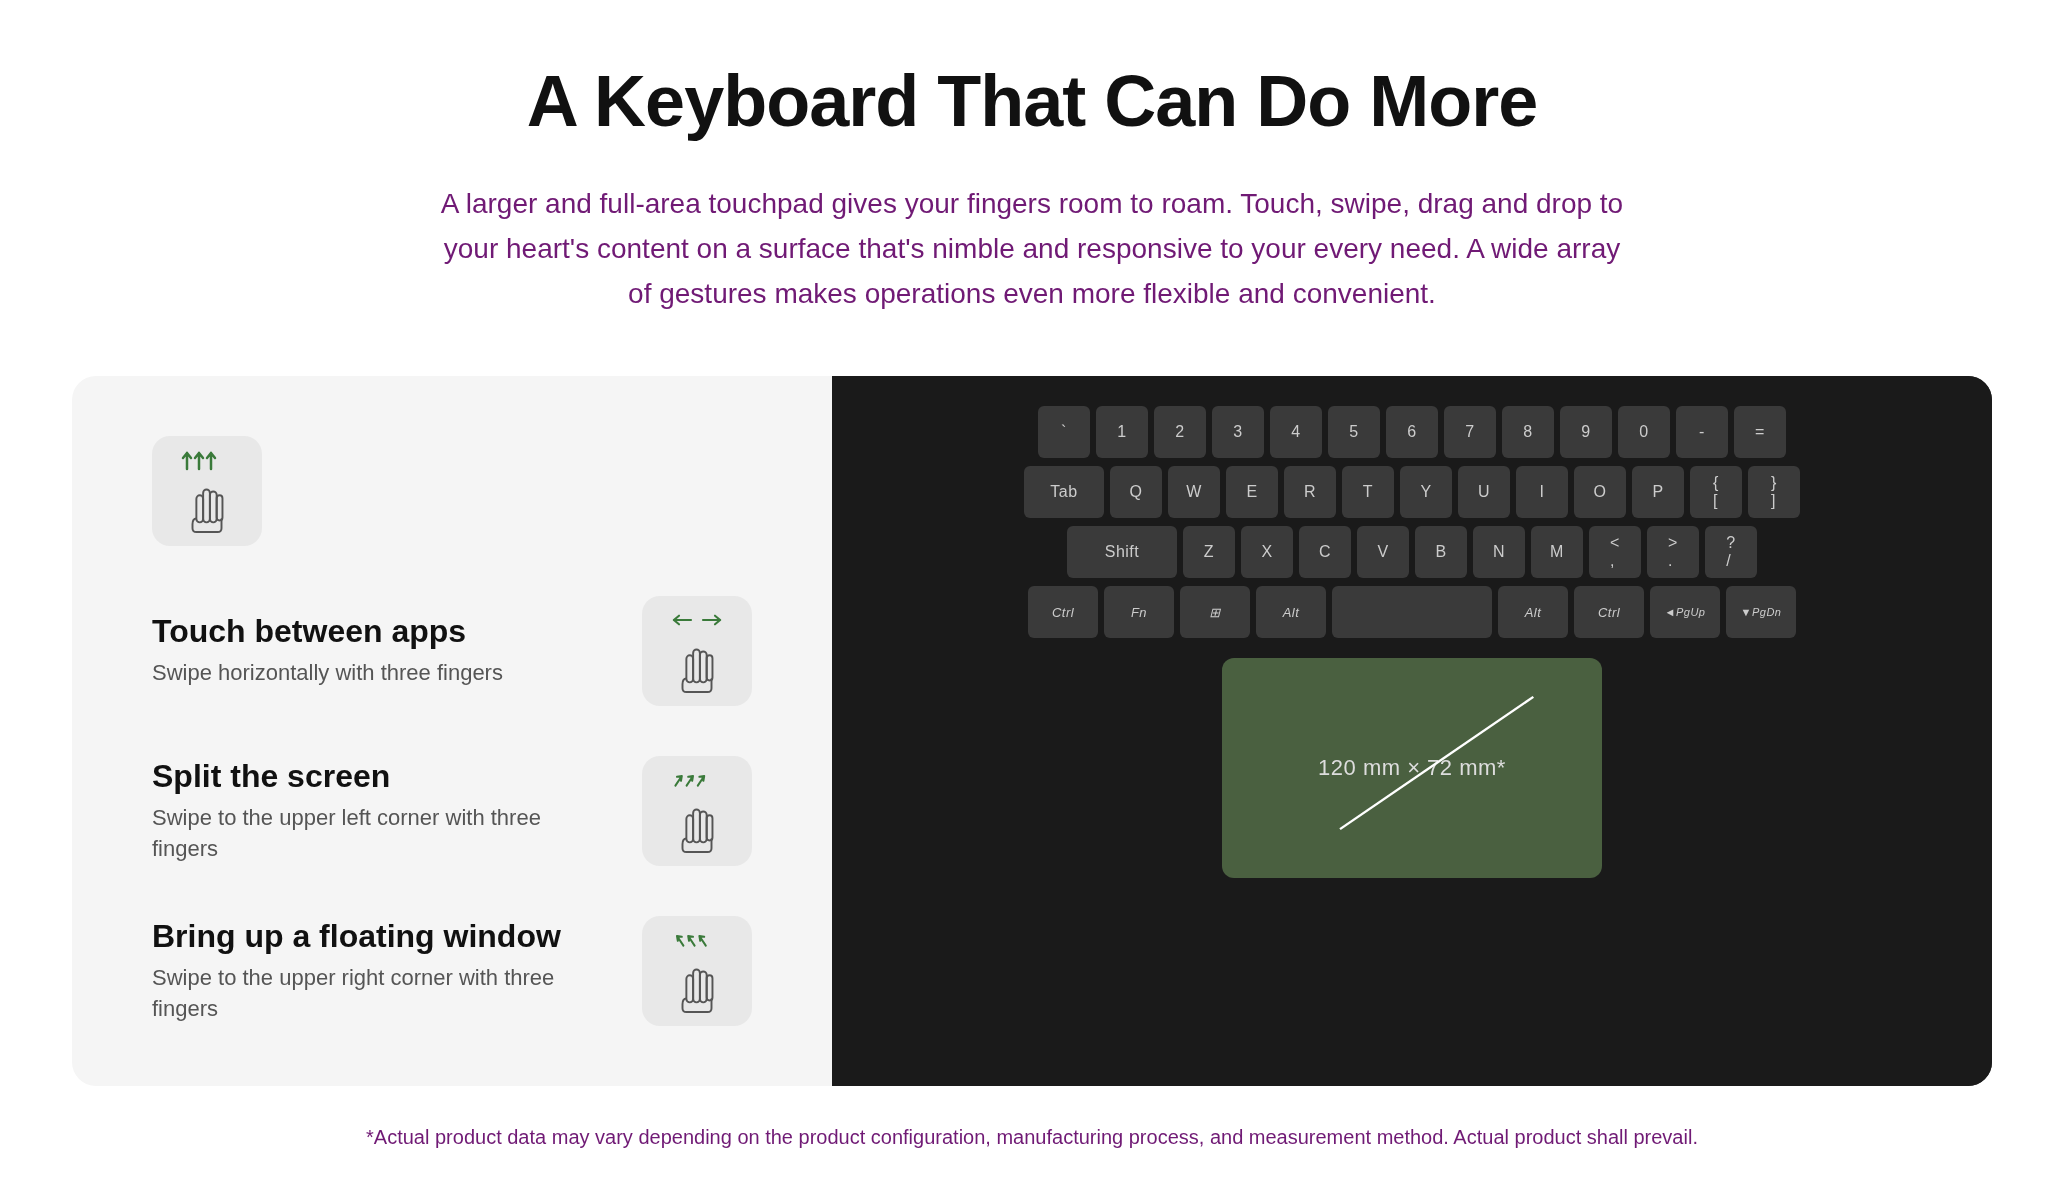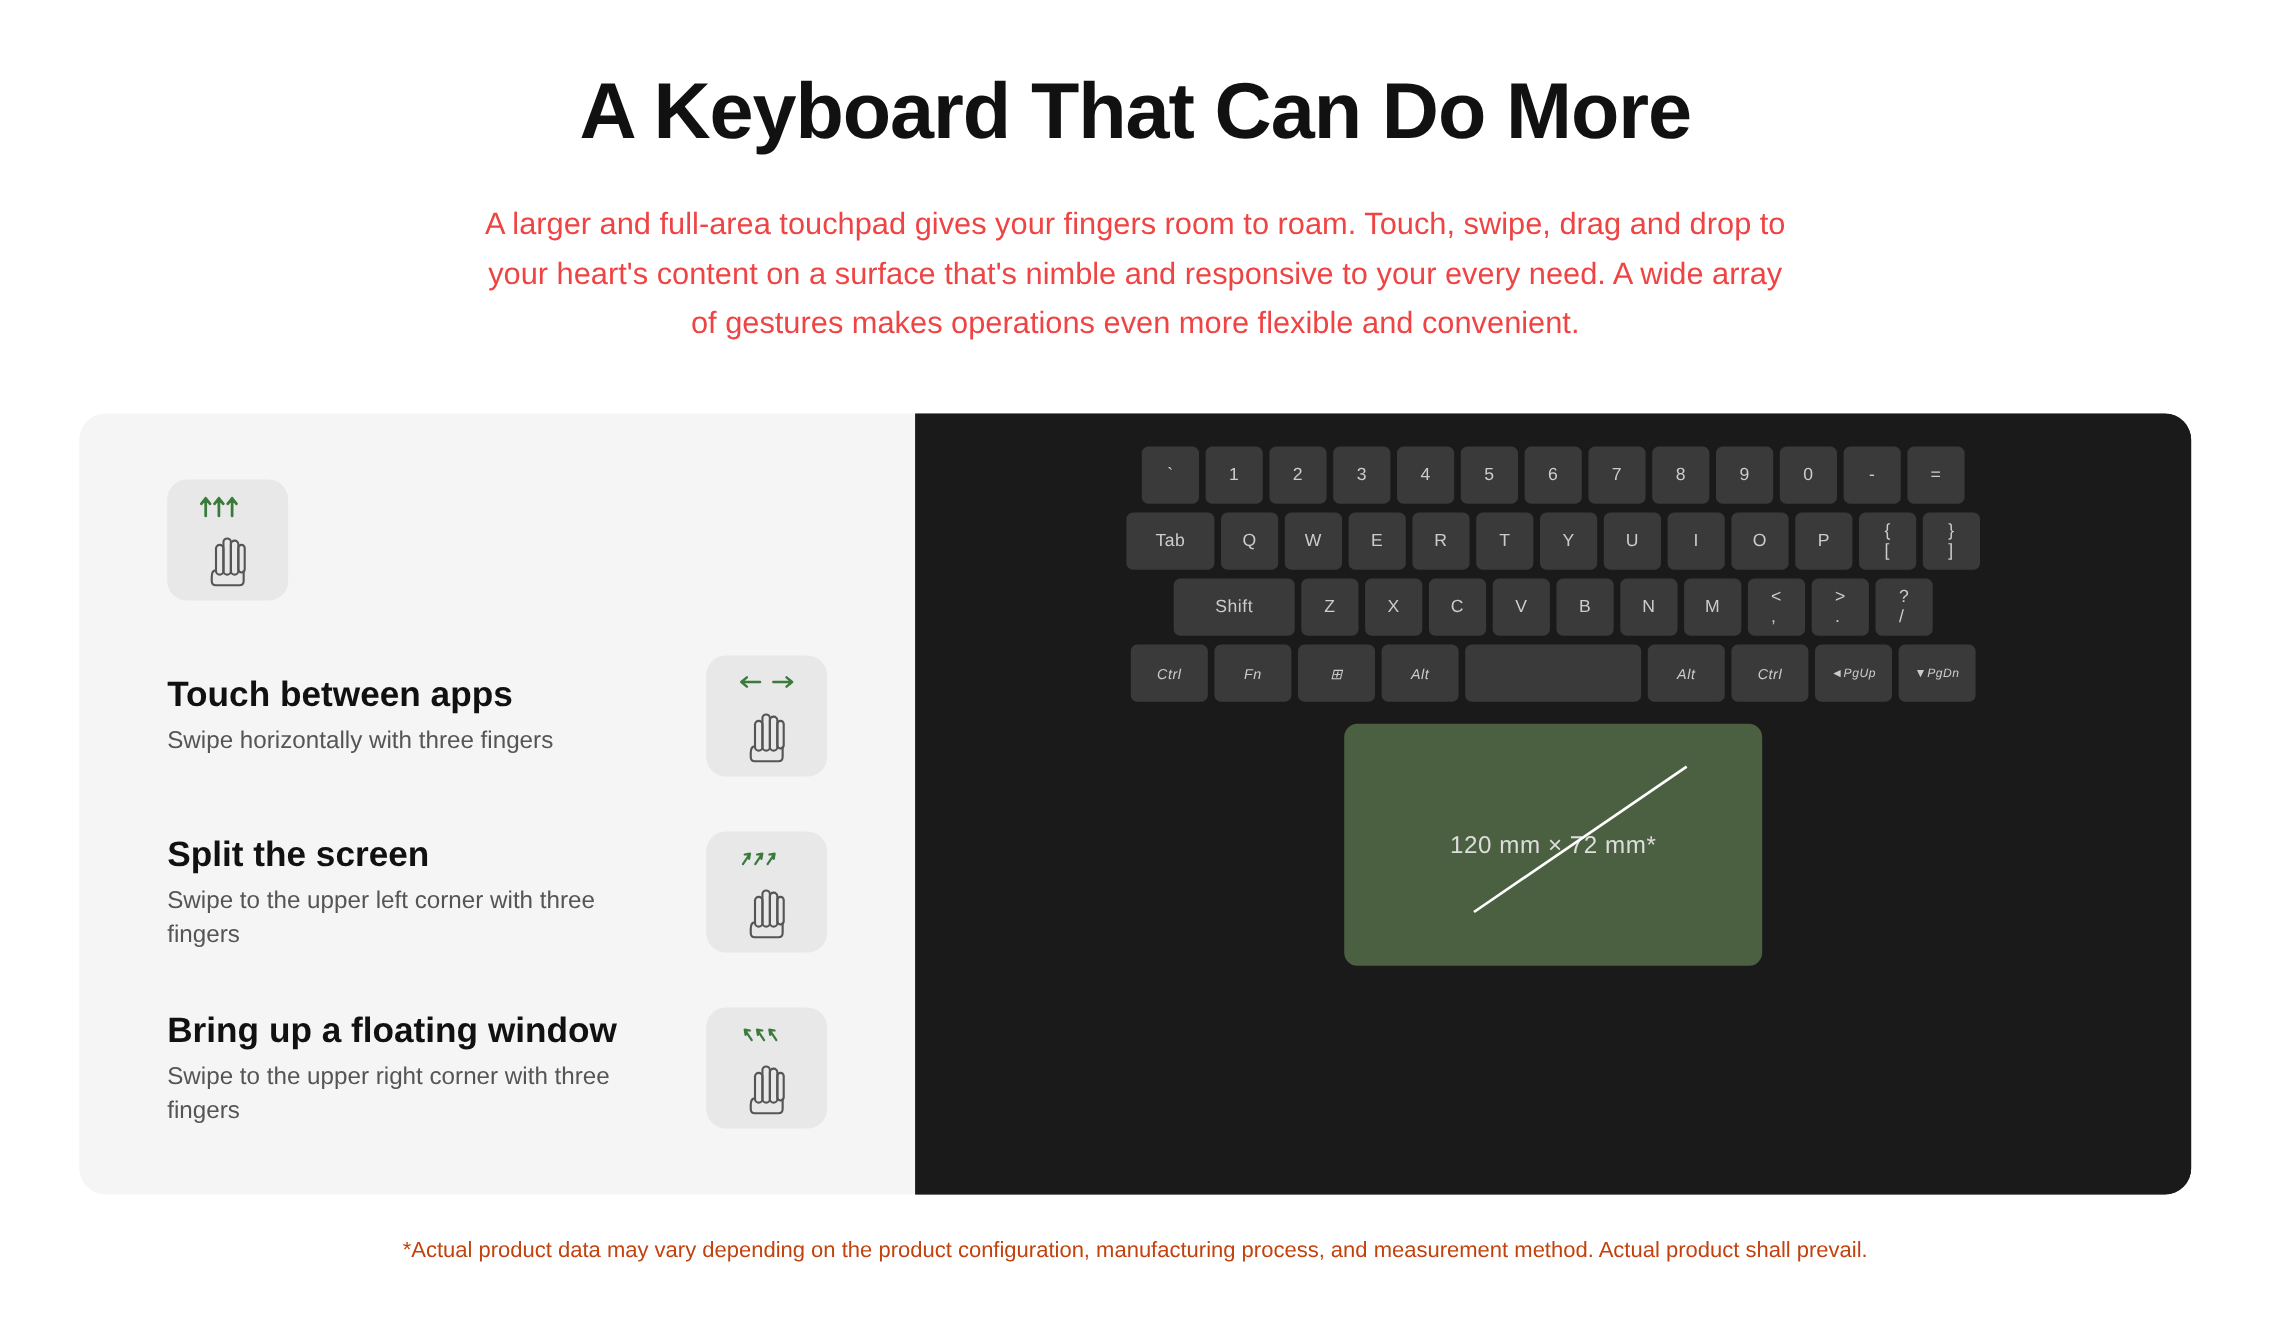--- a/index.html
+++ b/index.html
@@ -27,21 +27,21 @@
     }
     .main-title {
       font-size: 72px;
       font-weight: 800;
       color: #111;
       margin-bottom: 40px;
       letter-spacing: -1px;
     }
     .subtitle {
       font-size: 28px;
-      color: #ef4444;
+      color: #701a75;
       line-height: 1.6;
       max-width: 1200px;
       margin: 0 auto;
     }
     .content-section {
       display: flex;
       width: 100%;
       max-width: 2000px;
       padding: 0 40px;
       gap: 0;
@@ -155,21 +155,21 @@
       right: 30px;
       bottom: 30px;
       left: 60px;
     }
     .touchpad-diagonal svg {
       width: 100%;
       height: 100%;
     }
     .footnote {
       font-size: 20px;
-      color: #c2410c;
+      color: #701a75;
       margin-top: 40px;
       max-width: 1600px;
       padding: 0 80px;
     }
 
     
     .hand-svg {
       width: 50px;
       height: 58px;
     }

